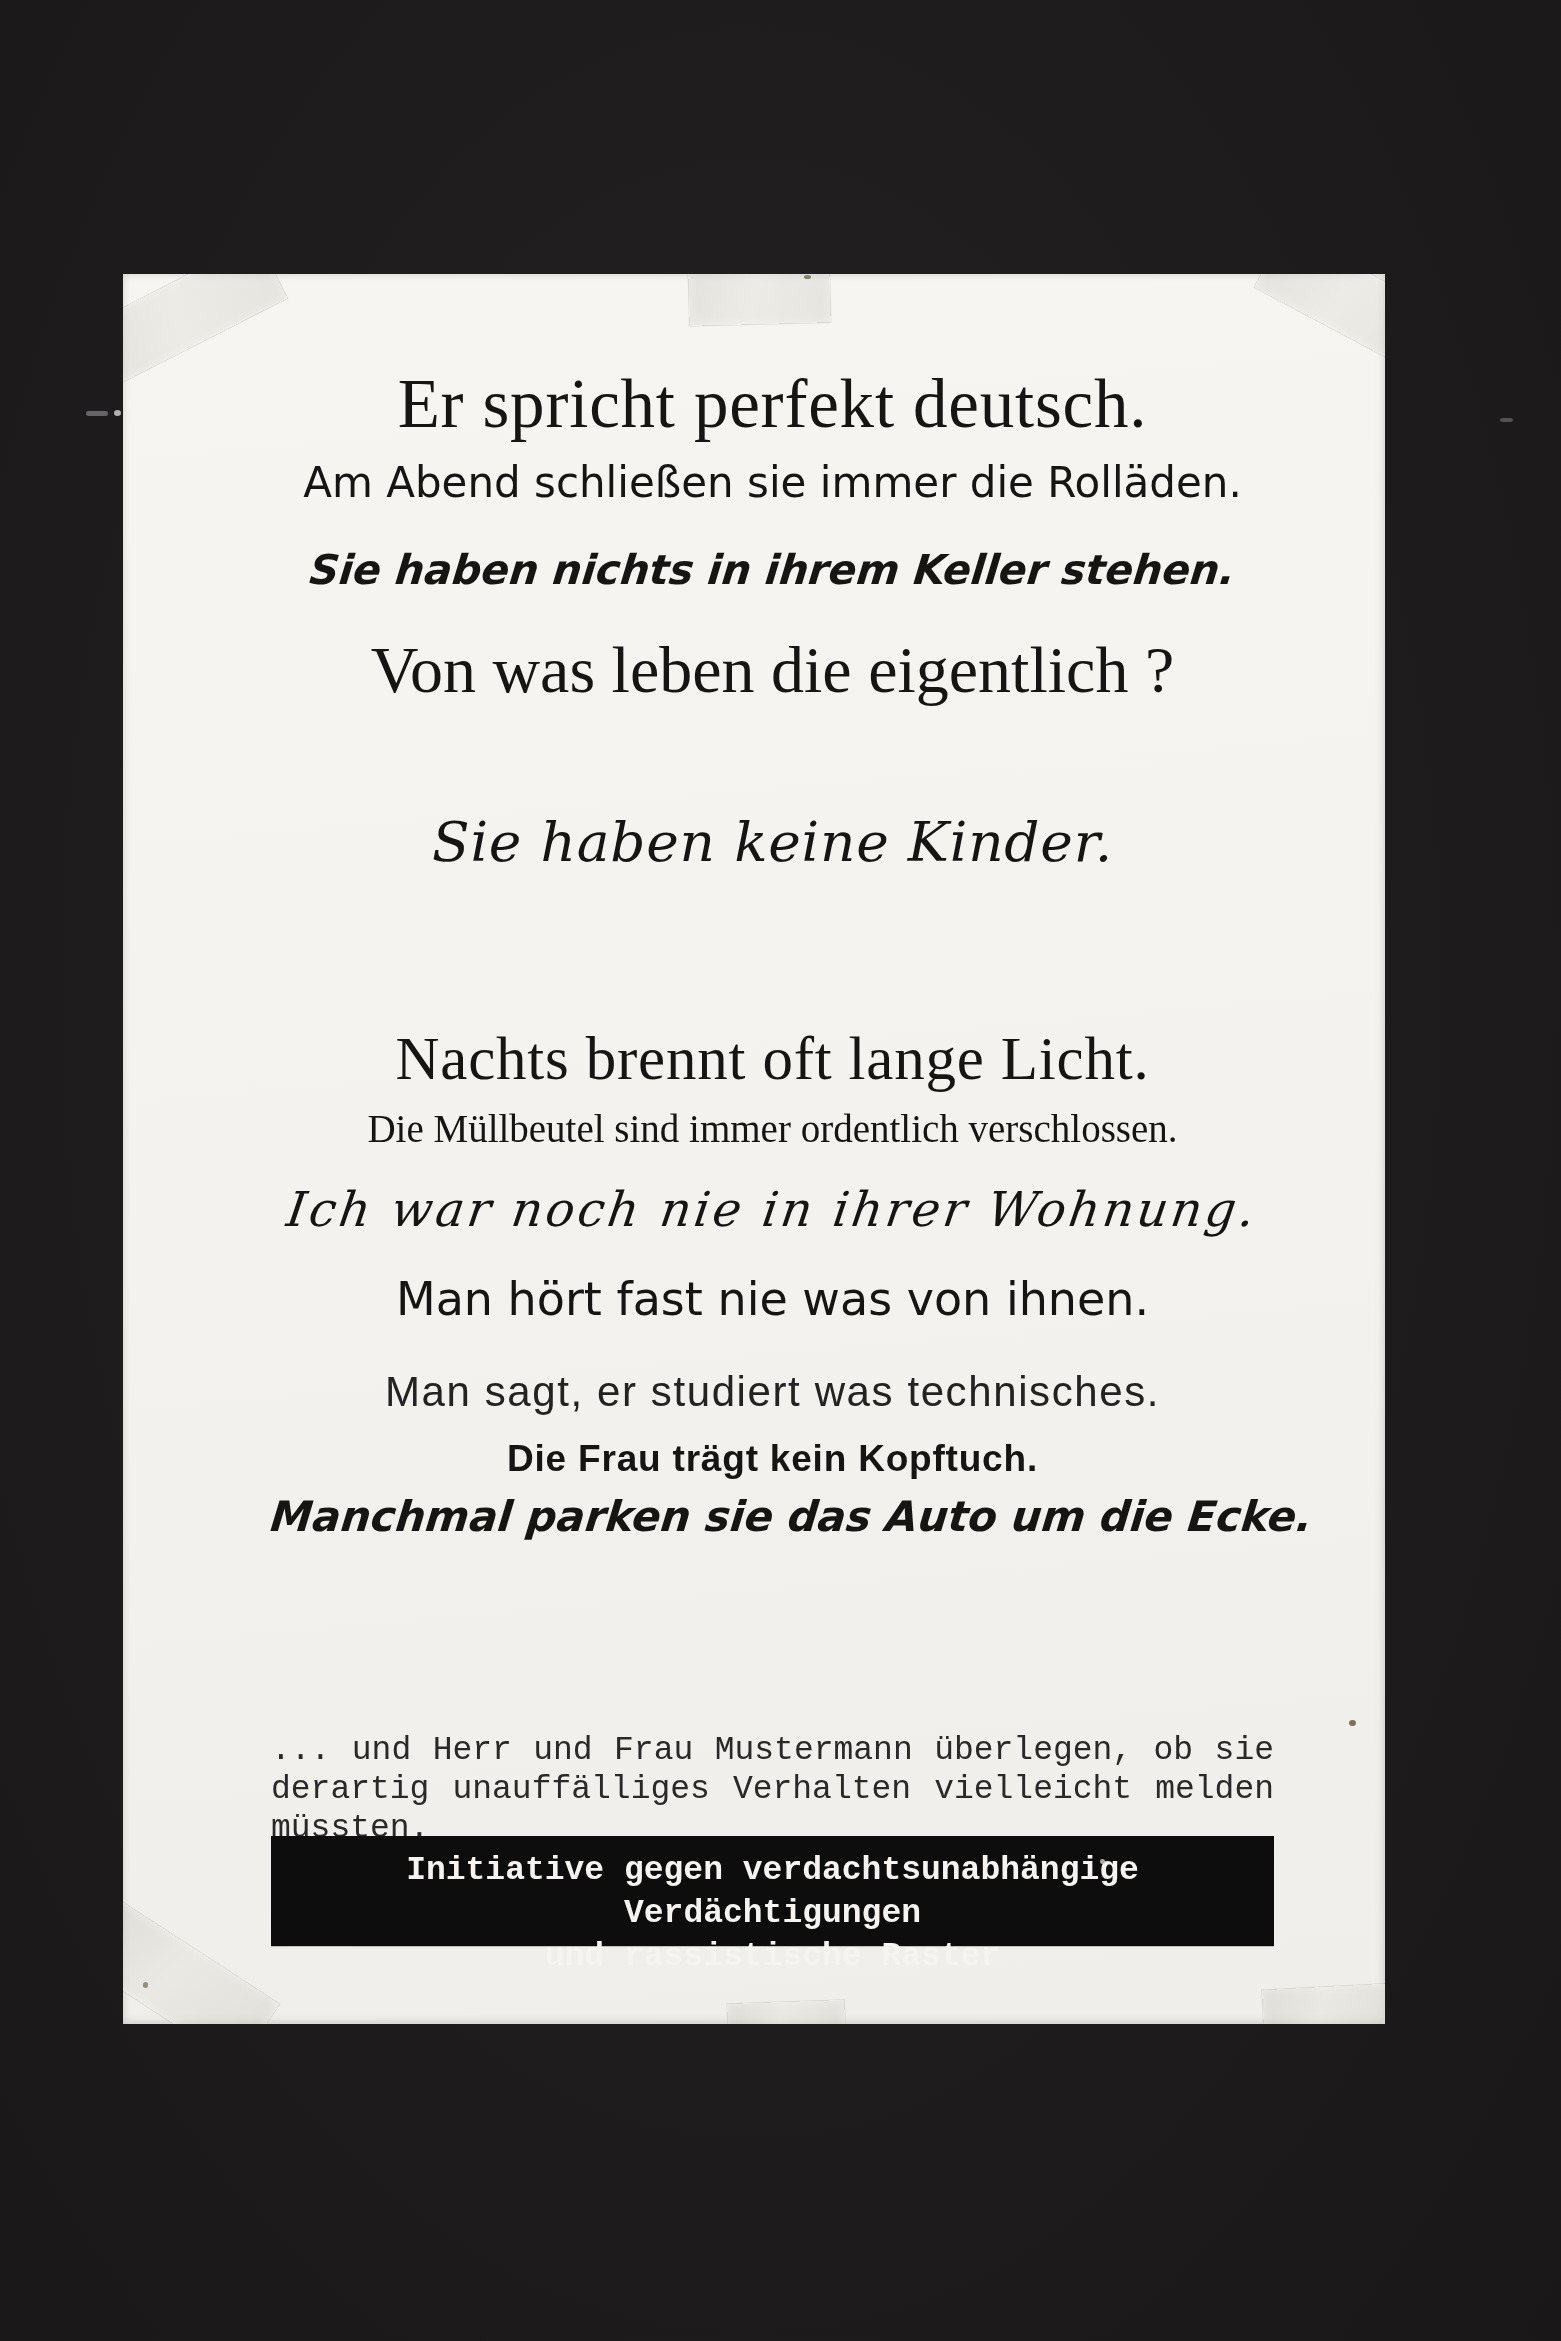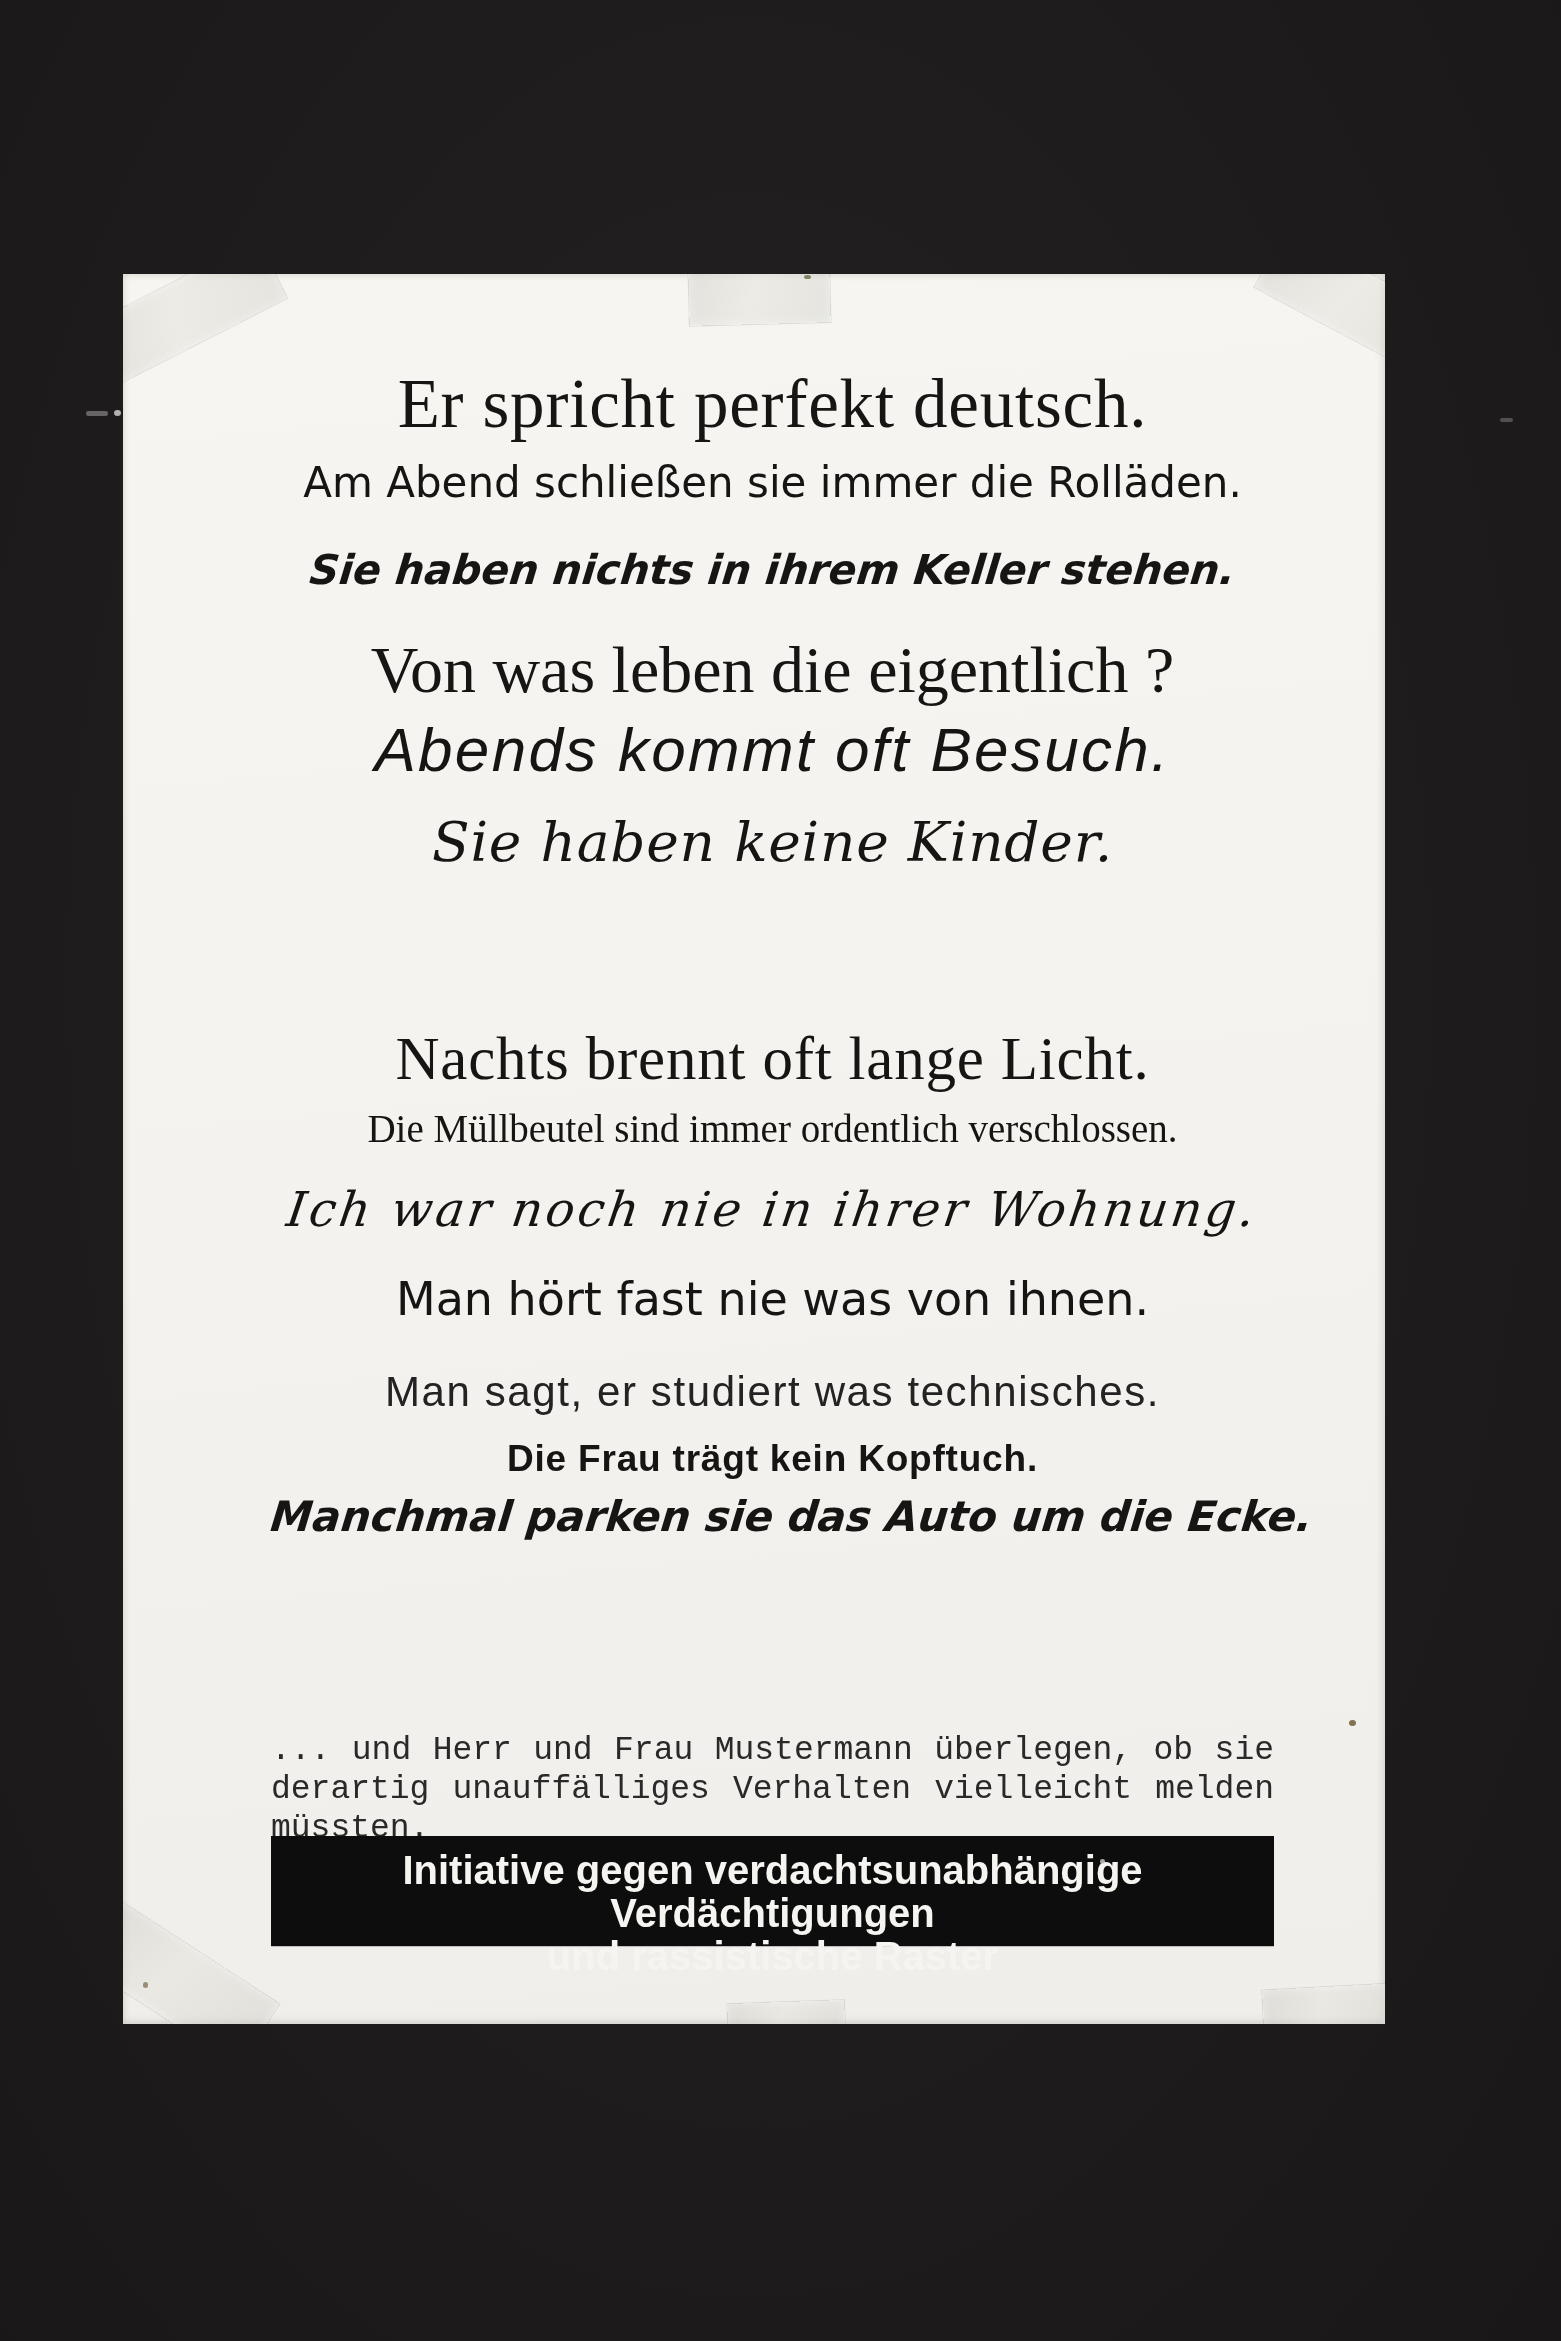--- a/index.html
+++ b/index.html
@@ -68,23 +68,23 @@
     position: absolute;
     top: 1562px; left: 0; width: 100%;
     height: 110px;
     background: #0e0d0d;
     box-shadow: 0 0.8px 0 rgba(0,0,0,0.25);
   }
   .banner-line {
     position: relative;
     text-align: center;
     color: #f5f4f1;
-    font-family: Liberation Sans, sans-serif;
+    font-family: Liberation Mono, monospace;
     font-weight: bold;
-    font-size: 40px;
+    font-size: 33px;
     line-height: 43px;
   }
   .banner-line.first { padding-top: 13.3px; }
   .banner-stray-dot {
     position: absolute;
     left: 829px; top: 23.4px;
     width: 4.7px; height: 4.7px;
     background: #cfcecb; border-radius: 50%;
     opacity: 0.8;
   }
@@ -136,21 +136,20 @@
     <div class="speck speck-olive-top"></div>
     <div class="speck speck-tape-1"></div>
     <div class="speck speck-tape-2"></div>
 
     <div class="content">
 
       <div class="line l1">Er spricht perfekt deutsch.</div>
       <div class="line l2">Am Abend schließen sie immer die Rolläden.</div>
       <div class="line l3">Sie haben nichts in ihrem Keller stehen.</div>
       <div class="line l4">Von was leben die eigentlich ?</div>
-      <div class="line l5">Abends kommt oft Besuch.</div>
       <div class="line l6">Sie haben keine Kinder.</div>
       <div class="line l9">Nachts brennt oft lange Licht.</div>
       <div class="line l10">Die Müllbeutel sind immer ordentlich verschlossen.</div>
       <div class="line l11">Ich war noch nie in ihrer Wohnung.</div>
       <div class="line l12">Man hört fast nie was von ihnen.</div>
       <div class="line l13">Man sagt, er studiert was technisches.</div>
       <div class="line l14">Die Frau trägt kein Kopftuch.</div>
       <div class="line l15">Manchmal parken sie das Auto um die Ecke.</div>
 
       <div class="conclusion">... und Herr und Frau Mustermann überlegen, ob sie derartig unauffälliges Verhalten vielleicht melden müssten.</div>

